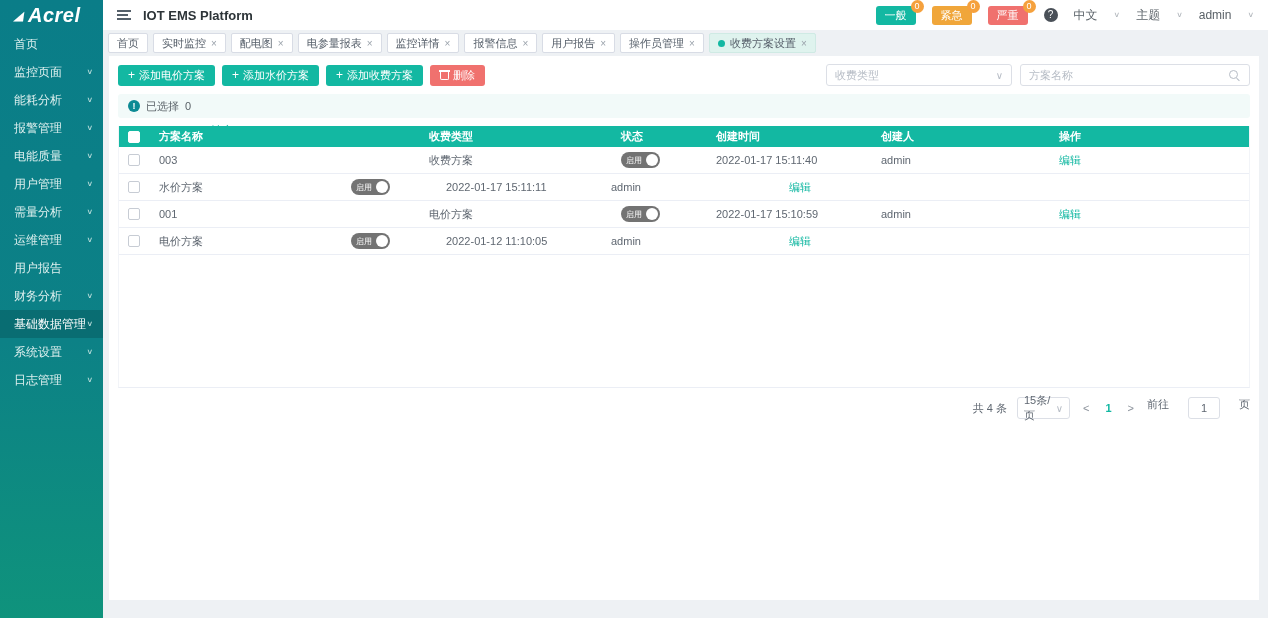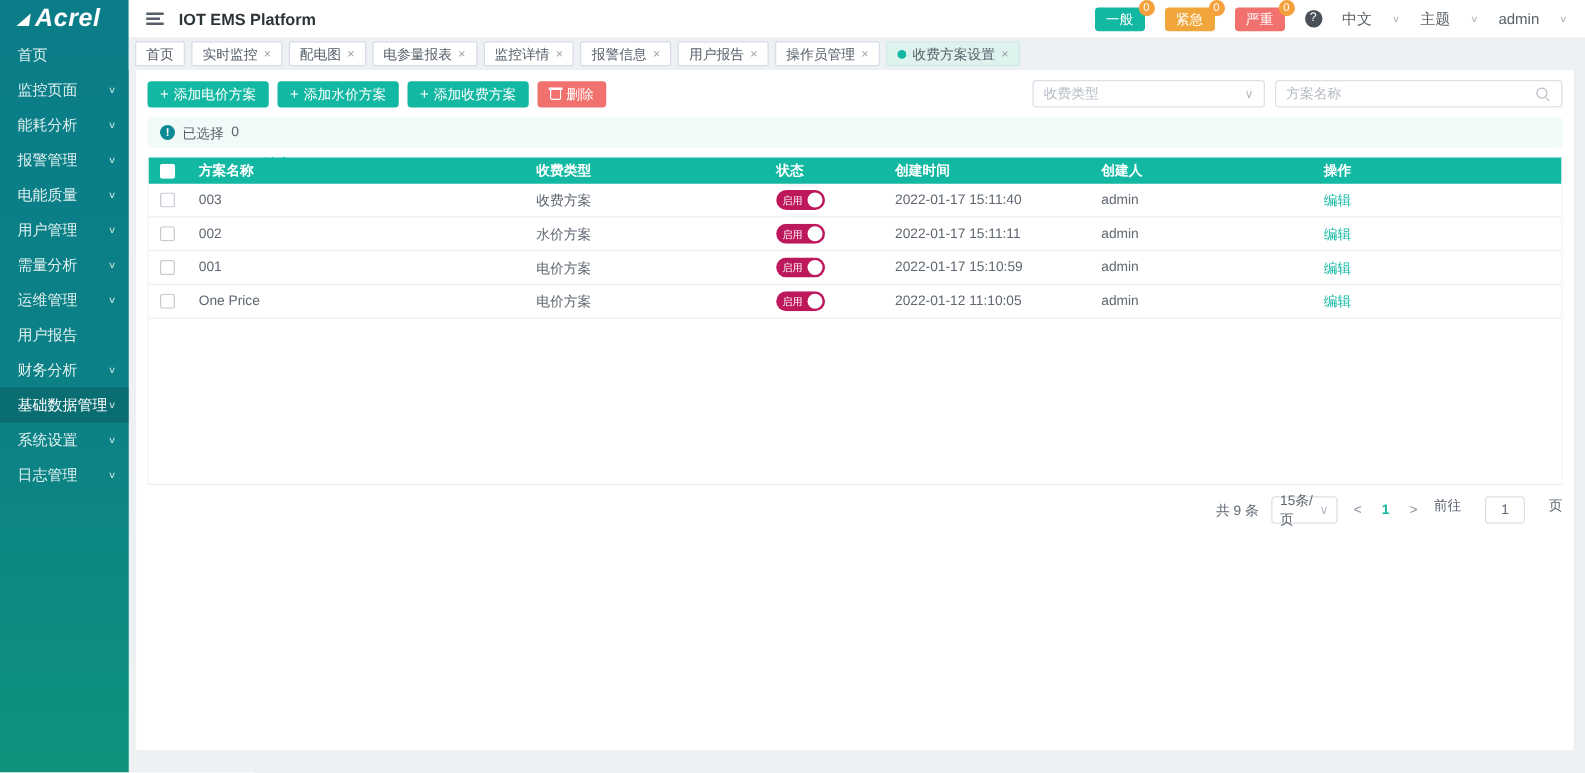--- a/index.html
+++ b/index.html
@@ -68,21 +68,21 @@
   .td,.th { padding:0 10px; overflow:hidden; white-space:nowrap; }
   .c-check { width:30px; flex:0 0 30px; display:flex; justify-content:center; padding:0; }
   .c-name { width:270px; flex:0 0 270px; }
   .c-type { width:192px; flex:0 0 192px; }
   .c-status { width:95px; flex:0 0 95px; }
   .c-created { width:165px; flex:0 0 165px; }
   .c-creator { width:178px; flex:0 0 178px; }
   .c-action { flex:1; }
   .cb { width:12px; height:12px; border:1px solid #c7ccd4; border-radius:2px; background:#fff; cursor:pointer; }
   .cb.head { border-color:#fff; }
-  .toggle { width:39px; height:16px; border-radius:8px; background:#be185d; position:relative; display:flex; align-items:center; cursor:pointer; }
+  .toggle { width:39px; height:16px; border-radius:8px; background:#737373; position:relative; display:flex; align-items:center; cursor:pointer; }
   .toggle-label { color:#fff; font-size:8px; margin-left:5px; }
   .toggle-knob { position:absolute; right:2px; width:12px; height:12px; background:#fff; border-radius:50%; }
   .edit-link { color:#13b8a2; cursor:pointer; }
 
   
   .pager { display:flex; align-items:center; justify-content:flex-end; gap:10px; margin-top:9px; font-size:11px; color:#5f6771; }
   .pg-size { width:53px; height:22px; border:1px solid #dcdfe6; border-radius:3px; display:flex; align-items:center; justify-content:space-between; padding:0 6px; cursor:pointer; color:#5f6771; }
   .pg-arrow { color:#8a919a; cursor:pointer; padding:0 3px; font-size:11px; }
   .pg-num { color:#13b8a2; font-weight:bold; padding:0 3px; cursor:pointer; }
   .pg-goto { display:flex; align-items:flex-start; gap:19px; }
@@ -277,21 +277,20 @@
           </div>
         <div class="td c-created">2022-01-17 15:11:40</div>
         <div class="td c-creator">admin</div>
         <div class="td c-action"><span class="edit-link">编辑</span></div>
       </div>
 
       <div class="tr tbody-row">
         <div class="td c-check">
             <span class="cb"></span>
           </div>
-        <div class="td c-name">002</div>
         <div class="td c-type">水价方案</div>
         <div class="td c-status">
             <span class="toggle">
               <span class="toggle-label">启用</span>
               <span class="toggle-knob"></span>
             </span>
           </div>
         <div class="td c-created">2022-01-17 15:11:11</div>
         <div class="td c-creator">admin</div>
         <div class="td c-action"><span class="edit-link">编辑</span></div>
@@ -311,36 +310,35 @@
           </div>
         <div class="td c-created">2022-01-17 15:10:59</div>
         <div class="td c-creator">admin</div>
         <div class="td c-action"><span class="edit-link">编辑</span></div>
       </div>
 
       <div class="tr tbody-row">
         <div class="td c-check">
             <span class="cb"></span>
           </div>
-        <div class="td c-name">One Price</div>
         <div class="td c-type">电价方案</div>
         <div class="td c-status">
             <span class="toggle">
               <span class="toggle-label">启用</span>
               <span class="toggle-knob"></span>
             </span>
           </div>
         <div class="td c-created">2022-01-12 11:10:05</div>
         <div class="td c-creator">admin</div>
         <div class="td c-action"><span class="edit-link">编辑</span></div>
       </div>
     </div>
 
     <div class="pager">
-      <span>共 9 条</span>
+      <span>共 4 条</span>
       <span class="pg-size">
           <span>15条/页</span>
           <span class="sel-chev">∨</span>
         </span>
       <span class="pg-arrow">&lt;</span>
       <span class="pg-num">1</span>
       <span class="pg-arrow">&gt;</span>
       <span class="pg-goto">
         <span>前往</span>
         <input class="pg-input" value="1" style="">

